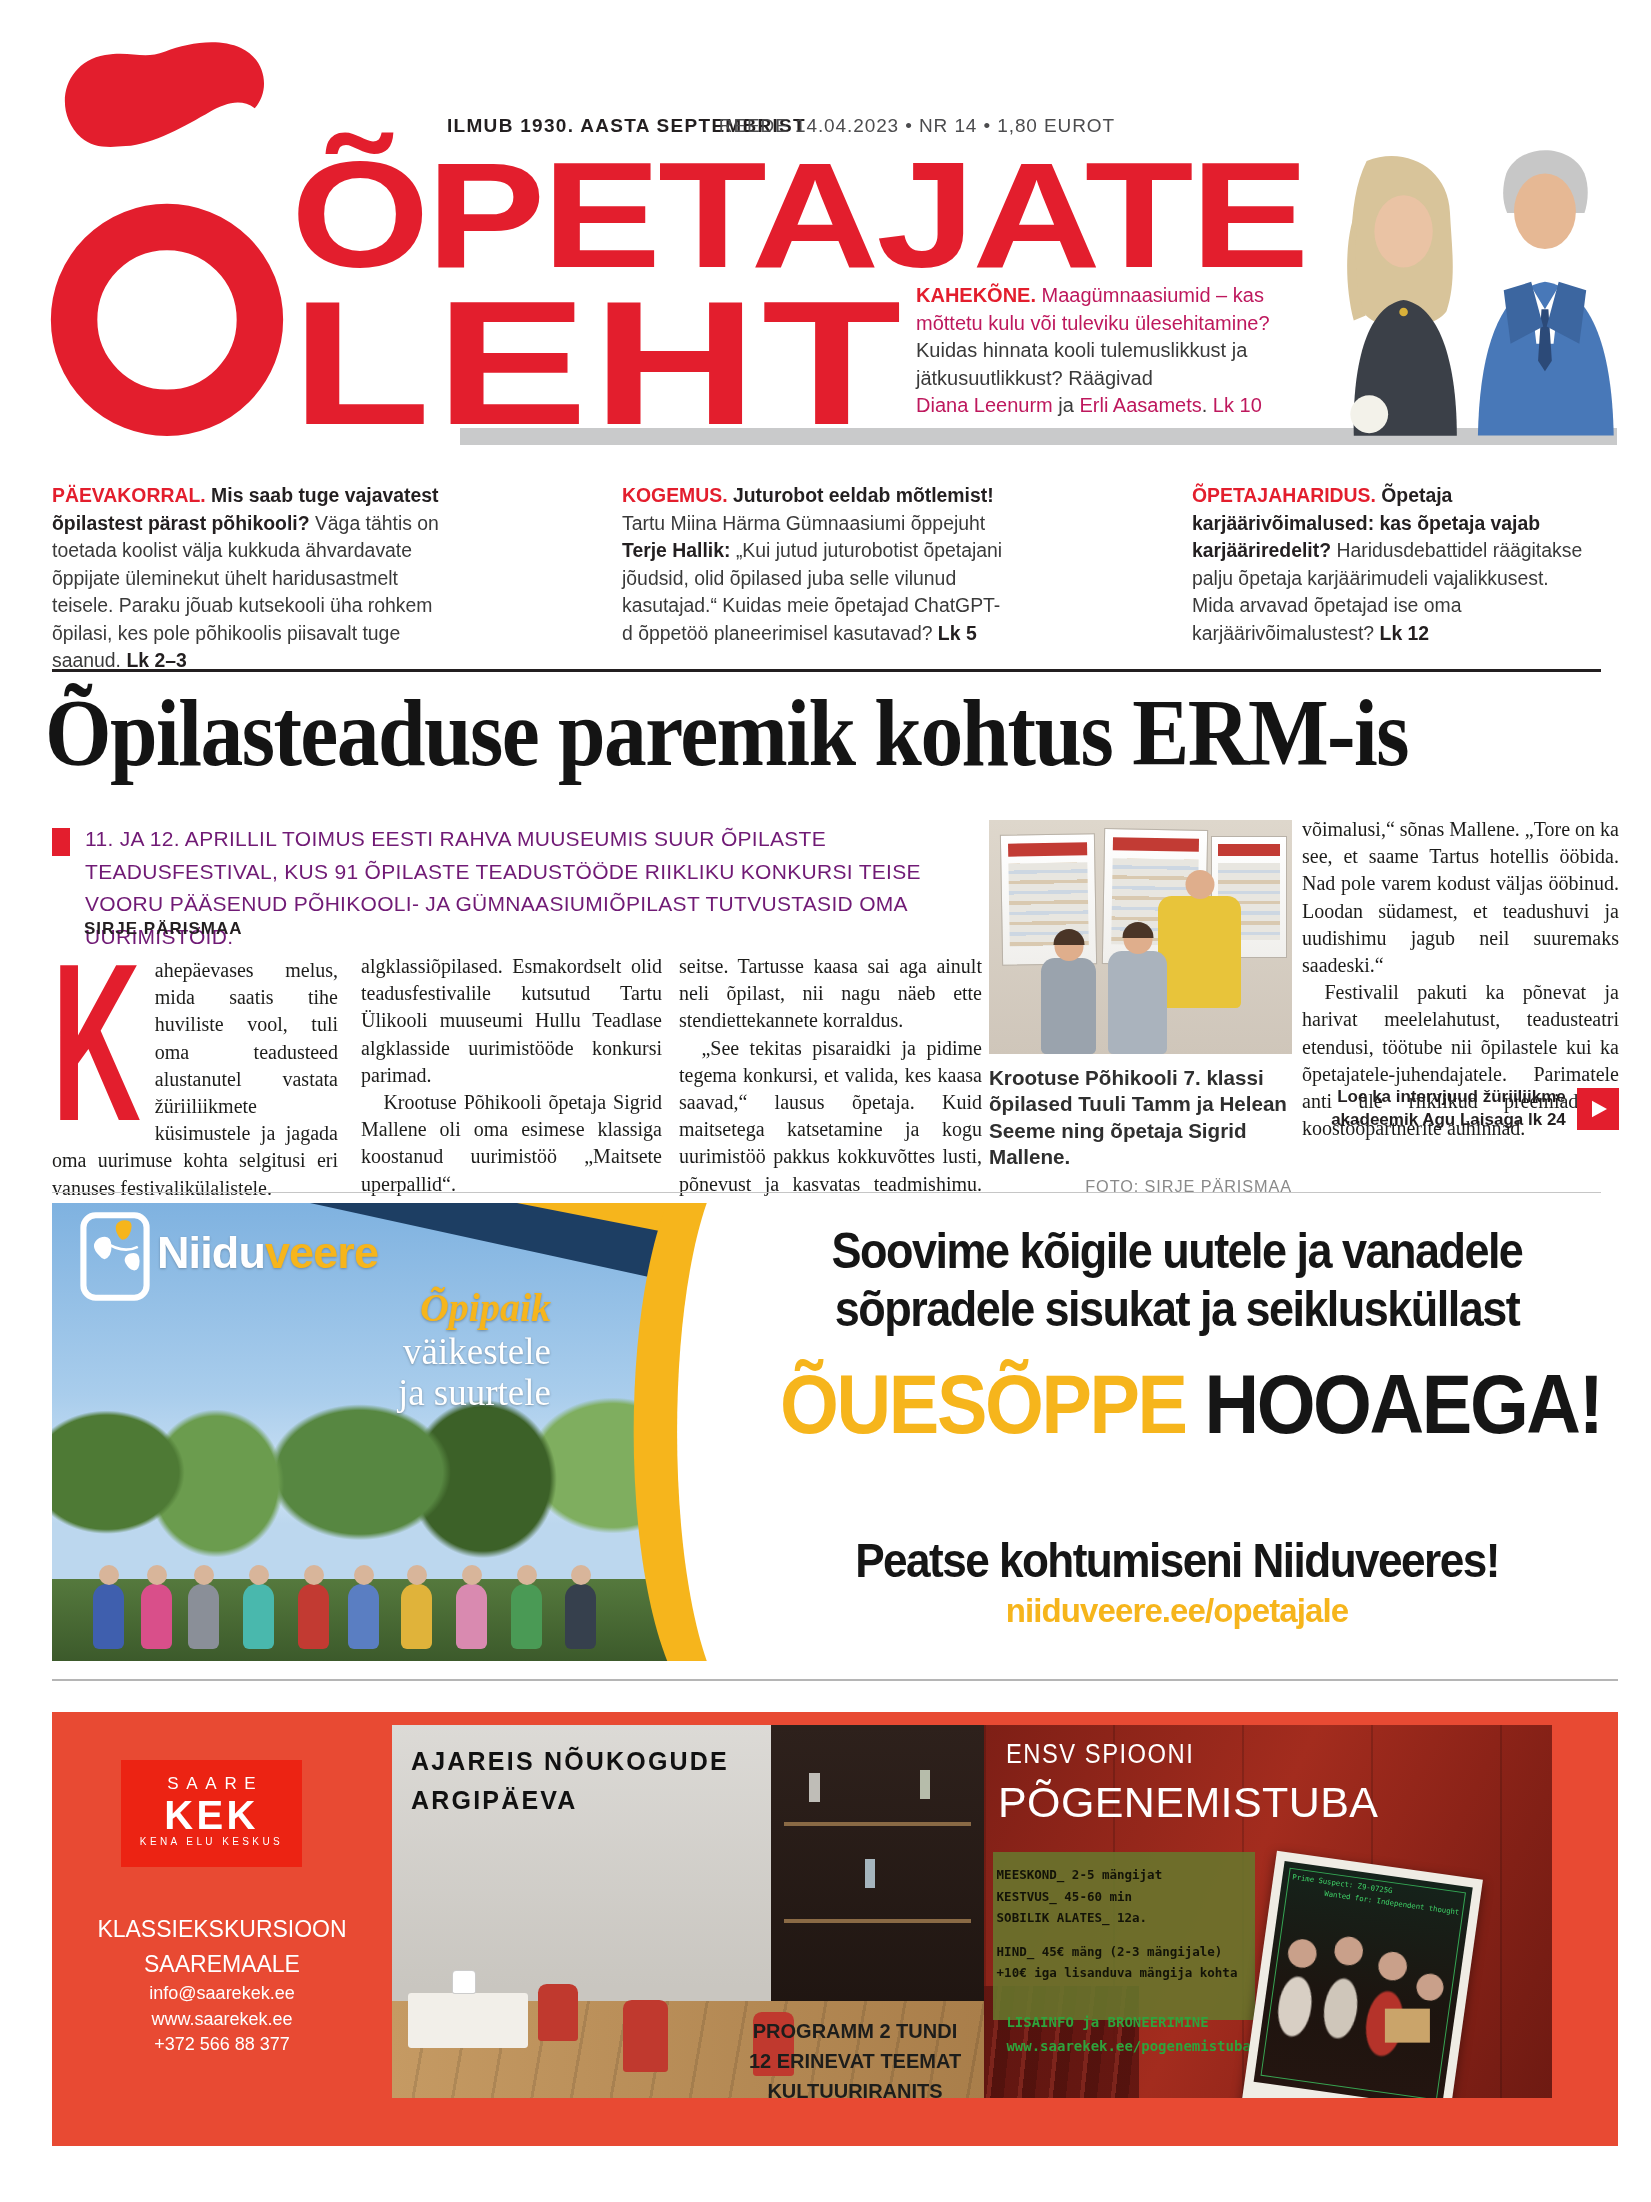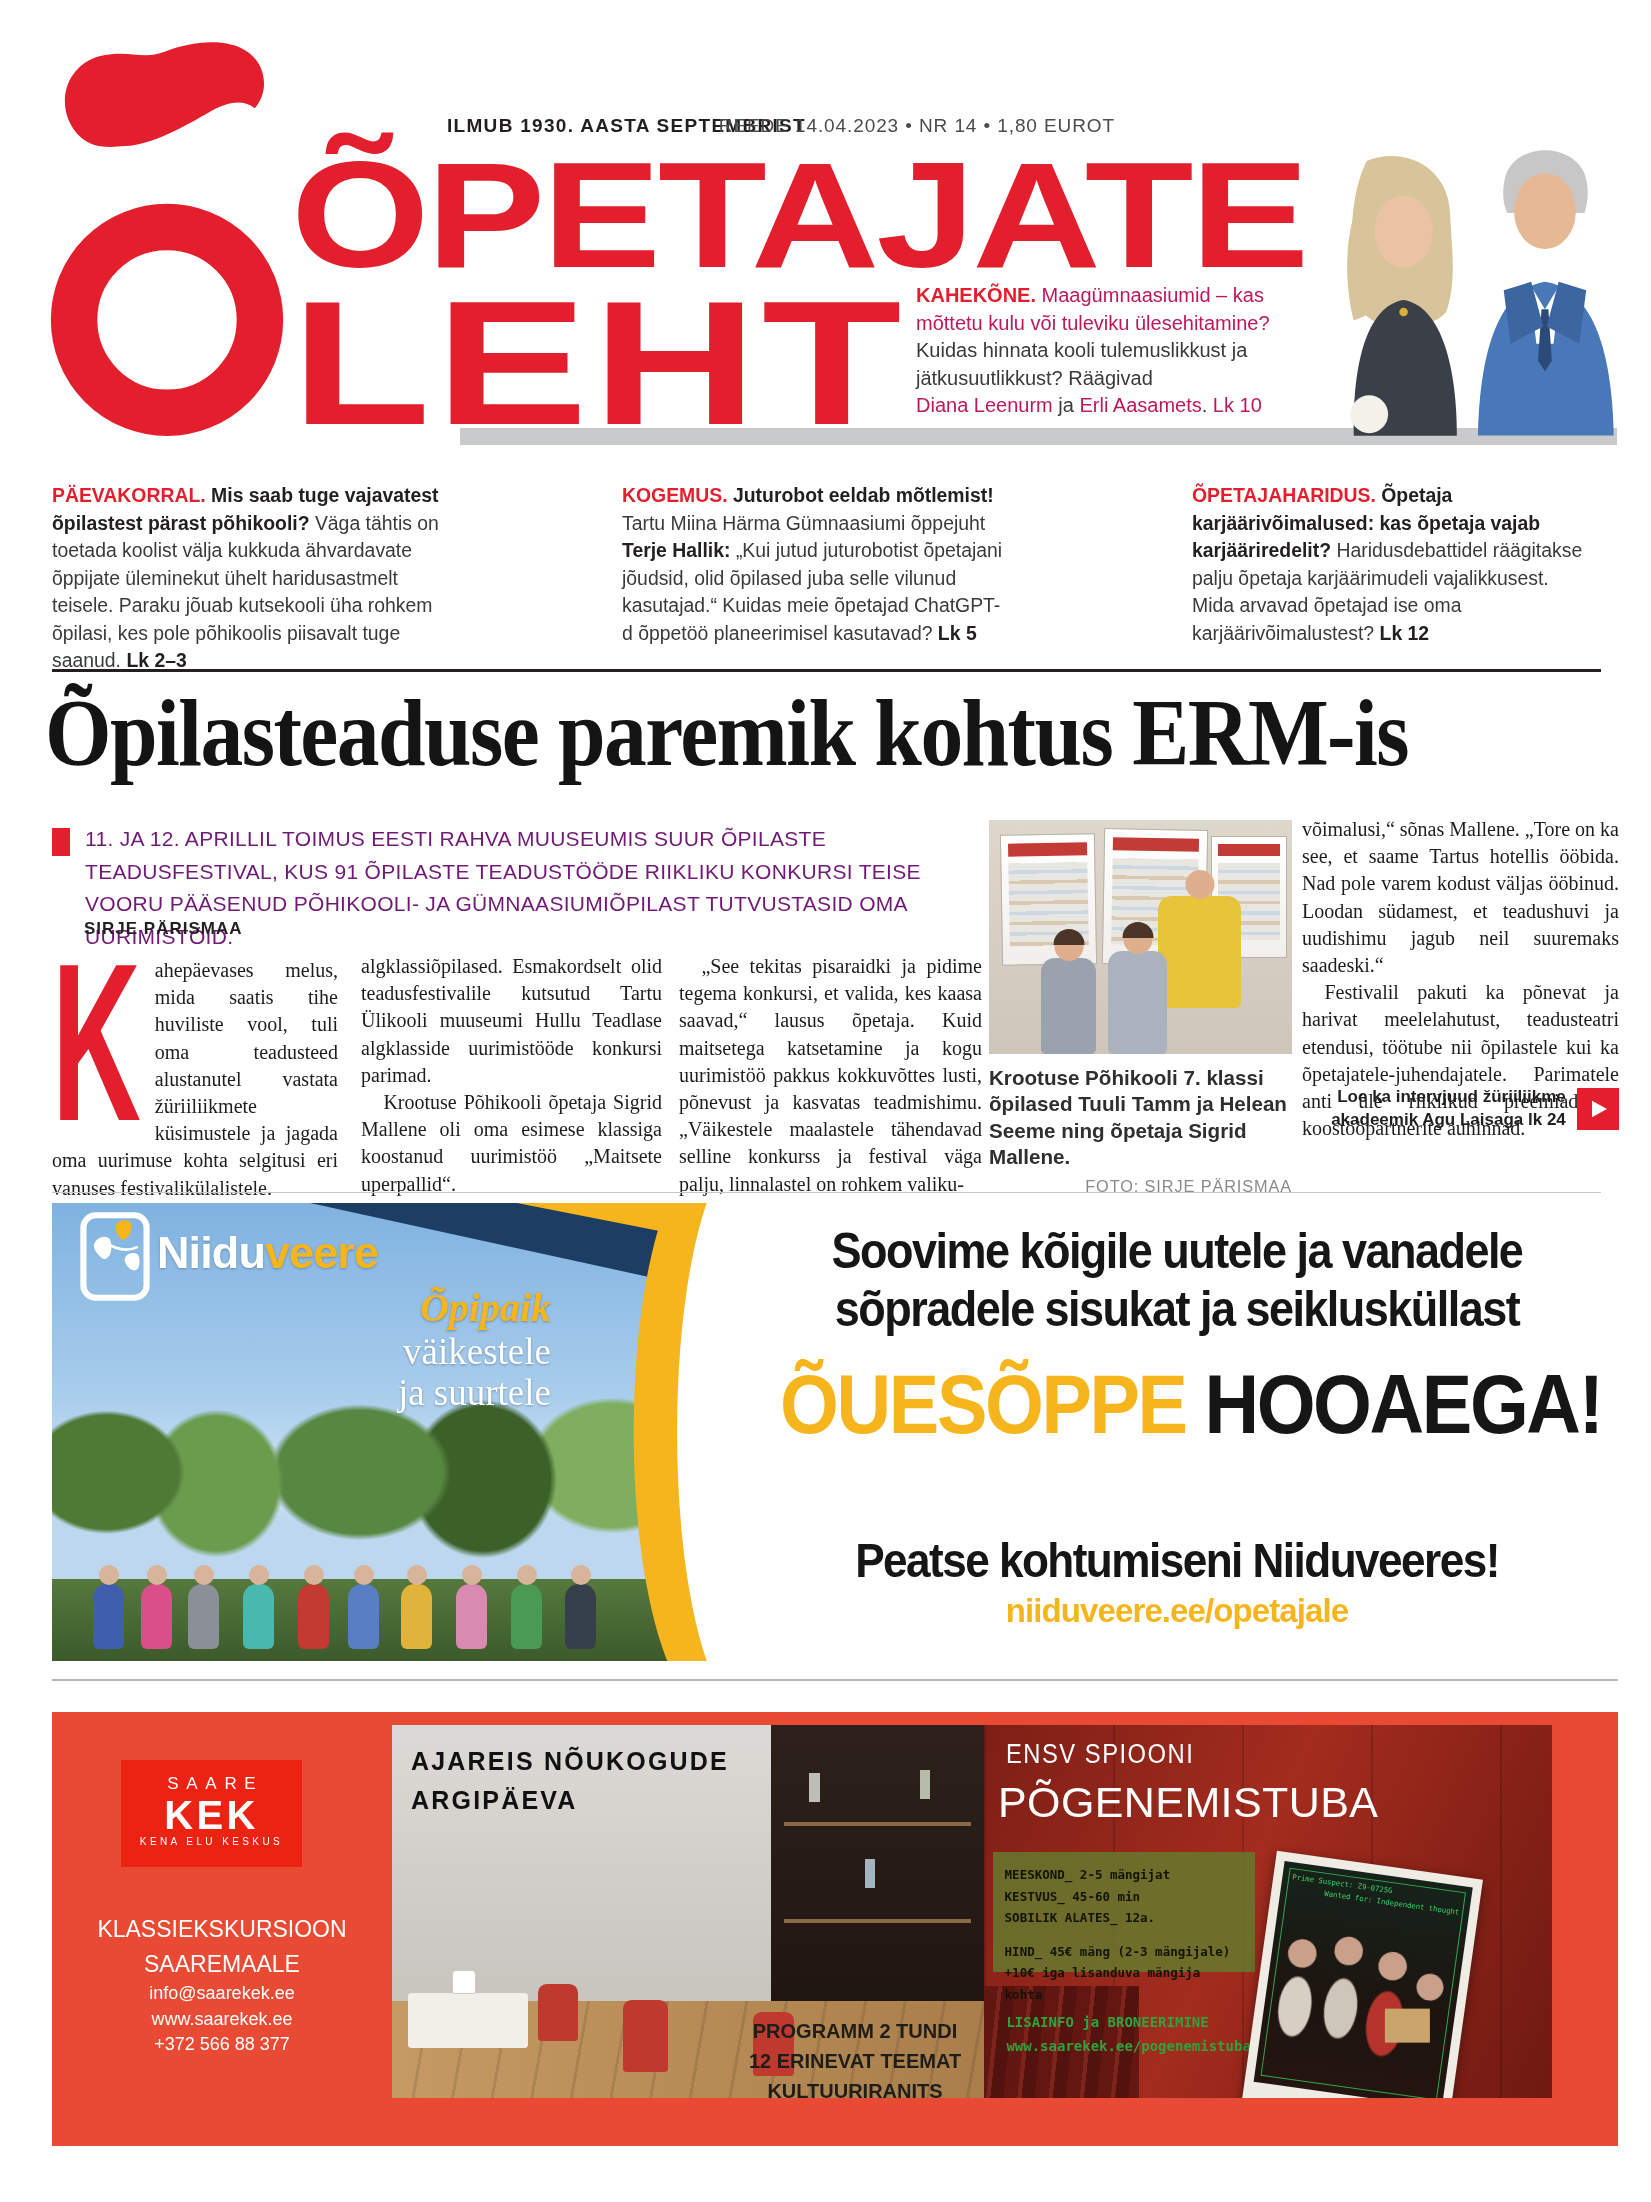--- a/index.html
+++ b/index.html
@@ -113,21 +113,21 @@
   #kek-table{position:absolute;left:15.5px;bottom:50px;width:120px;height:55px;background:#f2efe9;border-radius:3.4px}
   #kek-table::after{content:"";position:absolute;left:45px;top:-22.4px;width:22.4px;height:22.4px;background:#fff;border-radius:3.4px 3.4px 1.7px 1.7px;box-shadow:0 0 0 0.9px #ccc}
   #kek-title{position:absolute;left:19px;top:17px;font-size:25px;font-weight:bold;letter-spacing:2.2px;line-height:1.55;color:#111}
   #kek-mid-bottom{position:absolute;left:334px;top:291px;width:258px;text-align:center;font-size:20px;font-weight:bold;line-height:1.5;color:#1d1d1b}
   #kek-spy{position:absolute;left:932px;top:13px;width:568px;height:373px;overflow:hidden;color:#fff;
     background:linear-gradient(115deg,#7e1f16,#a32c1e 45%,#8c2318 70%,#6e1a12)}
   #kek-spy::before{content:"";position:absolute;inset:0;background:repeating-linear-gradient(90deg,rgba(0,0,0,.16) 0 1.7px,transparent 1.7px 129px)}
   #spy-books{position:absolute;left:0;bottom:0;width:155px;height:112px;background:repeating-linear-gradient(96deg,#5e1510 0 13.8px,#7a241c 13.8px 18px,#4c100c 18px 31px);opacity:.9}
   #spy-kicker{position:absolute;left:22.4px;top:13.8px;font-size:27px;letter-spacing:1.7px;transform:scaleX(.88);transform-origin:left top;white-space:nowrap}
   #spy-title{position:absolute;left:14px;top:53px;font-size:43px;font-weight:normal;letter-spacing:0.4px;white-space:nowrap}
-  #spy-olive{position:absolute;left:8.6px;top:127px;width:262px;height:120px;background:rgba(104,118,44,.88);padding:12px 12px;box-sizing:border-box;font-family:"DejaVu Sans Mono",monospace;font-weight:bold;font-size:12.5px;line-height:1.72;color:#131308}
+  #spy-olive{position:absolute;left:8.6px;top:127px;width:262px;height:168px;background:rgba(104,118,44,.88);padding:12px 4px;box-sizing:border-box;font-family:"DejaVu Sans Mono",monospace;font-weight:bold;font-size:12.5px;line-height:1.72;color:#131308}
   #spy-green{position:absolute;left:22.4px;top:286px;font-family:"DejaVu Sans Mono",monospace;font-weight:bold;font-size:14px;line-height:1.7;color:#2fa33c;cursor:default}
   #polaroid{position:absolute;left:274px;top:139px;width:208px;height:258px;background:#efece4;transform:rotate(8deg);padding:8.6px 8.6px 26px;box-sizing:border-box;box-shadow:0 3.4px 12px rgba(0,0,0,.45)}
   #pol-photo{position:relative;width:100%;height:100%;background:
     radial-gradient(circle at 16% 40%,#c9a08a 0 13.8px,transparent 14.6px),
     radial-gradient(circle at 40% 36%,#c9a08a 0 13.8px,transparent 14.6px),
     radial-gradient(circle at 64% 40%,#c9a08a 0 13.8px,transparent 14.6px),
     radial-gradient(circle at 85% 47%,#c9a08a 0 13px,transparent 13.8px),
     radial-gradient(ellipse 29px 52px at 64% 66%,#b5332a 0 60%,transparent 65%),
     radial-gradient(ellipse 26px 48px at 16% 64%,#d8cfc4 0 60%,transparent 65%),
     radial-gradient(ellipse 26px 48px at 40% 62%,#cfc6ba 0 60%,transparent 65%),
@@ -217,20 +217,21 @@
       </div>
     <p>ahepäevases melus, mida saatis tihe huviliste vool, tuli oma teadusteed alustanutel vastata žüriiliikmete küsimustele ja jagada oma uurimuse kohta selgitusi eri vanuses festivalikülalistele.</p>
     <p class="ind">Üle mitme aasta olid festivalil esindatud ka kõige väiksemad teadlased –</p>
   </div>
   <div class="bcol" id="bc2">
     <p>algklassiõpilased. Esmakordselt olid teadusfestivalile kutsutud Tartu Ülikooli muuseumi Hullu Teadlase algklasside uurimistööde konkursi parimad.</p>
     <p class="ind">Krootuse Põhikooli õpetaja Sigrid Mallene oli oma esimese klassiga koostanud uurimistöö „Maitsete uperpallid“.</p>
     <p class="ind">„Olen ka varem oma õpilastega Hullu Teadlase konkursist osa võtnud ja oleme finaali jõudnud,“ rääkis Mallene, kelle üheksast õpilasest lõi projektis kaasa</p>
   </div>
   <div class="bcol" id="bc3">
+    <p>seitse. Tartusse kaasa sai aga ainult neli õpilast, nii nagu näeb ette stendiettekannete korraldus.</p>
     <p class="ind">„See tekitas pisaraidki ja pidime tegema konkursi, et valida, kes kaasa saavad,“ lausus õpetaja. Kuid maitsetega katsetamine ja kogu uurimistöö pakkus kokkuvõttes lusti, põnevust ja kasvatas teadmishimu. „Väikestele maalastele tähendavad selline konkurss ja festival väga palju, linnalastel on rohkem valiku-</p>
   </div>
 
   <div id="art-photo">
     <div class="poster" style="left:12px;top:13.8px;width:93px;height:129px;transform:rotate(-1deg)"></div>
     <div class="poster" style="left:114px;top:8.6px;width:102px;height:134px;transform:rotate(1deg)"></div>
     <div class="poster" style="left:222px;top:15.5px;width:74px;height:120px"></div>
     <div class="fig" style="left:169px;bottom:46px;width:83px;height:112px;background:#e8c43a"></div>
     <div class="fig hairdark" style="left:52px;bottom:0;width:55px;height:96px;background:#9aa3ad"></div>
     <div class="fig hairdark" style="left:119px;bottom:0;width:59px;height:103px;background:#aab3bd"></div>

